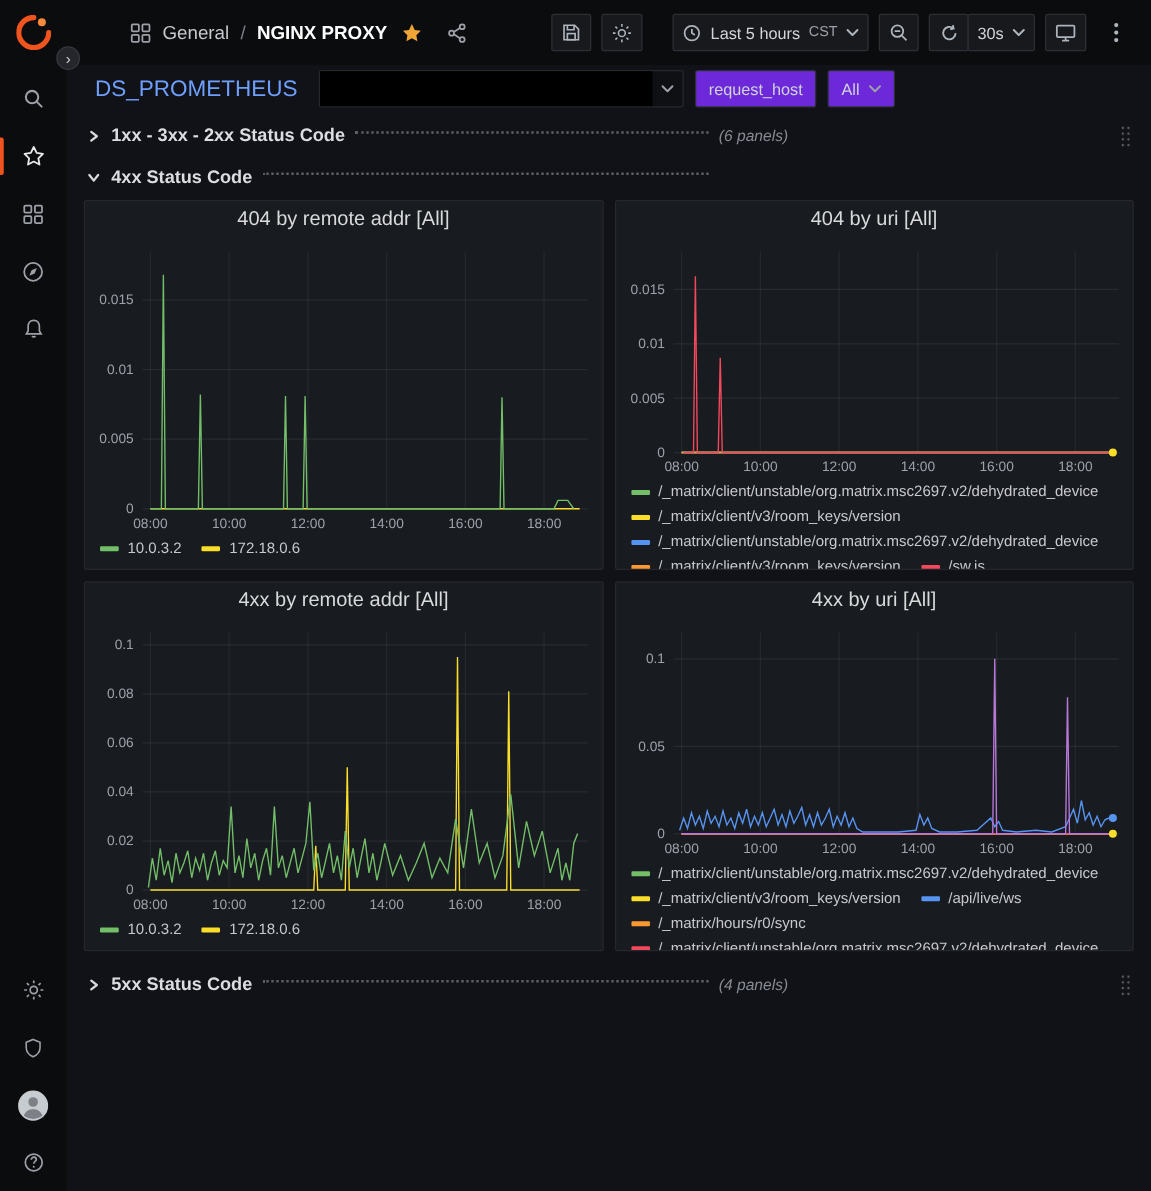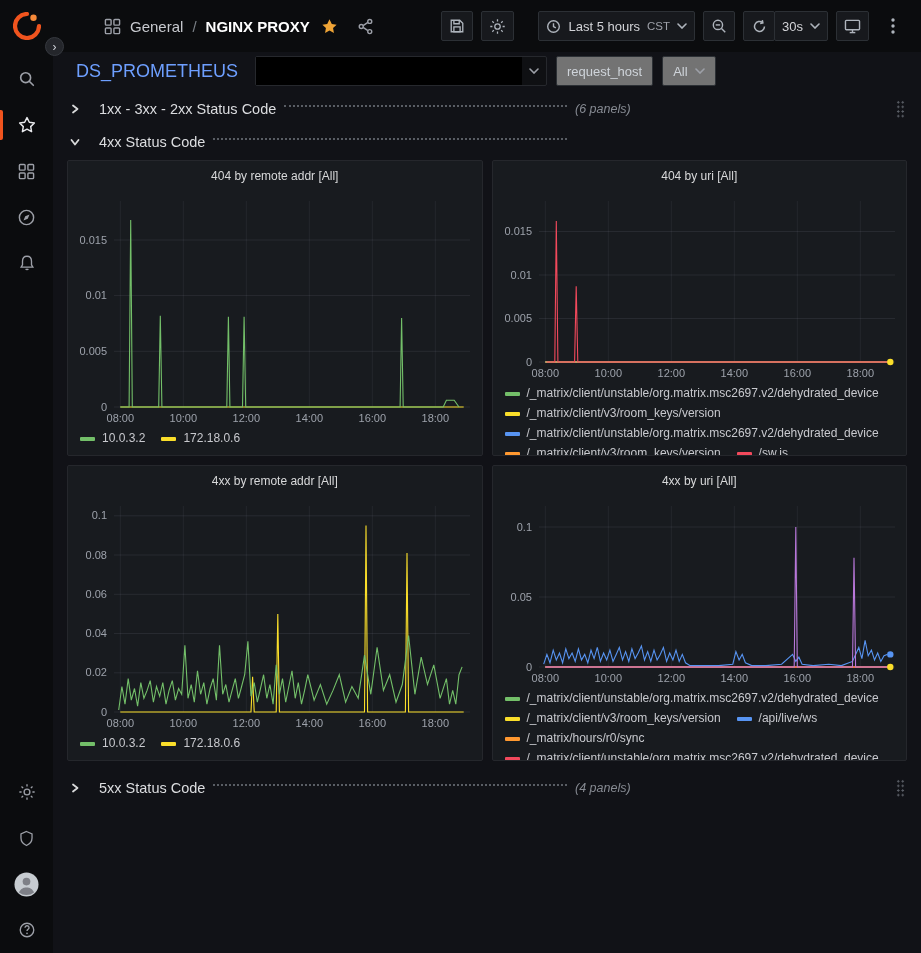--- a/index.html
+++ b/index.html
@@ -41,43 +41,43 @@
                 display:flex; align-items:center; justify-content:center; font-size:12px; cursor:pointer; }
 
   
   .subheader { position:absolute; left:53px; top:52px; right:0; height:38px; display:flex;
                align-items:center; padding:0 15px; gap:9px; }
   .var-label { color:#6E9FFF; font-size:18px; padding:6px 8px; cursor:pointer; }
   .ds-select { width:292px; height:30px; border:1px solid #26282d; background:#0f1013; border-radius:2px;
                display:flex; align-items:center; cursor:pointer; }
   .ds-select .blackout { flex:1; height:28px; background:#000; }
   .ds-select .caret { padding:0 7px; color:#9da0a8; display:flex; }
-  .var-box { height:30px; border:1px solid #2c3035; background:#737373; border-radius:2px;
+  .var-box { height:30px; border:1px solid #2c3035; background:#6d28d9; border-radius:2px;
              display:flex; align-items:center; padding:0 10px; font-size:13px; color:#cfd4da;
              cursor:pointer; gap:7px; }
   .var-box .caret { color:#9da0a8; display:flex; }
 
   
   .main { position:absolute; left:53px; top:90px; right:0; bottom:0; padding:4px 14px 0; overflow:hidden; }
   .rowbar { height:29px; display:flex; align-items:center; cursor:pointer; margin-bottom:4px; }
   .rowbar .chev { color:#d8d9da; display:flex; width:16px; justify-content:center; }
   .rowbar .chev.open svg { transform:rotate(90deg); }
   .row-head { display:flex; align-items:center; width:492px; }
-  .row-title { font-size:14.5px; font-weight:400; color:#dcdde0; margin-left:16px; white-space:nowrap; }
+  .row-title { font-size:14.5px; font-weight:700; color:#dcdde0; margin-left:6px; white-space:nowrap; }
   .dots { flex:1; border-bottom:2px dotted #595d64; margin:0 8px; transform:translateY(-3px); min-width:20px; }
   .panel-count { font-style:italic; font-size:12.5px; color:#868a92; white-space:nowrap; }
   .row-spacer { flex:1; }
   .drag-handle { width:9px; height:18px; margin-right:2px; cursor:grab;
     background-image:radial-gradient(#5a5e66 1.1px, transparent 1.2px); background-size:4.5px 4.6px; }
 
   .panel-grid { display:grid; grid-template-columns:1fr 1fr; gap:9px; margin:4px 0 12px; }
   .panel { background:#181B1F; border:1px solid #25272c; border-radius:2px; height:296px;
            display:flex; flex-direction:column; overflow:hidden; }
   .panel-title { height:30px; flex:0 0 30px; display:flex; align-items:center; justify-content:center;
-                 font-size:12px; font-weight:500; color:#d8d9da; cursor:pointer; }
+                 font-size:16px; font-weight:500; color:#d8d9da; cursor:pointer; }
   .chart { flex:1 1 auto; min-height:0; width:100%; }
   .panel.legend4 .chart { flex:0 0 192px; }
   .chart text { fill:#9DA2AB; font-size:11px; font-family:"Liberation Sans",sans-serif; }
   .legend { padding:2px 12px 8px; display:flex; flex-wrap:wrap; column-gap:16px; row-gap:3px;
             font-size:12px; color:#c8c9ce; line-height:17px; }
   .legend-item { display:inline-flex; align-items:center; gap:7px; white-space:nowrap;
                  overflow:hidden; max-width:100%; cursor:pointer; }
   .legend-dash { width:15px; height:4px; border-radius:1px; flex:0 0 auto; }
 
   .mt12 { margin-top:12px; }

